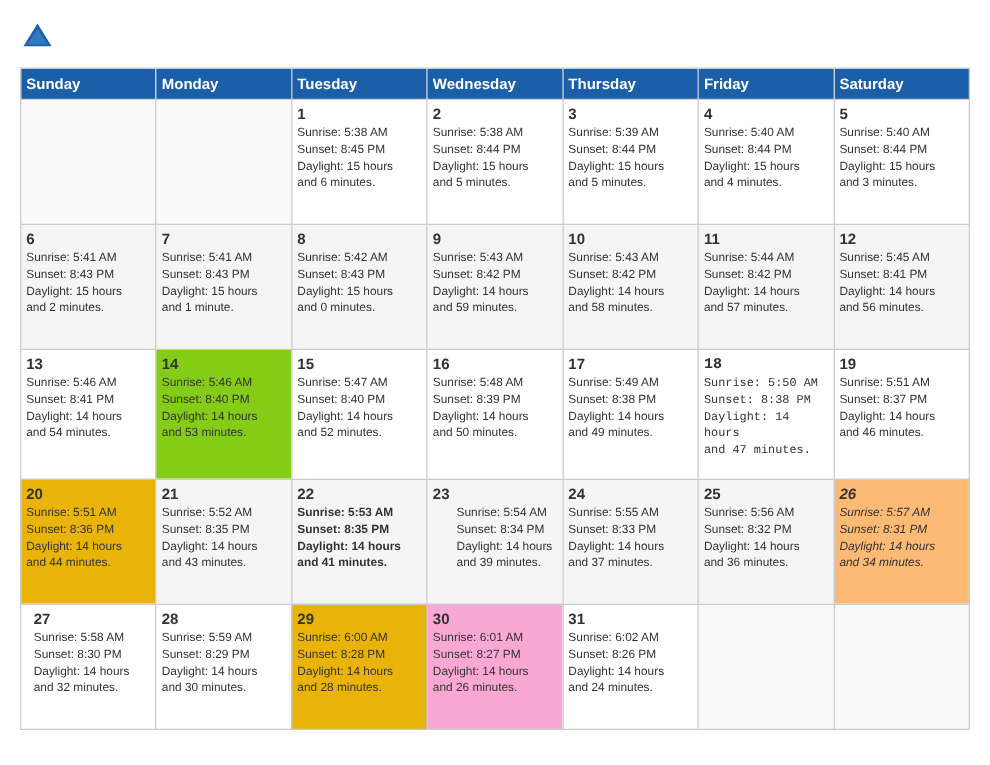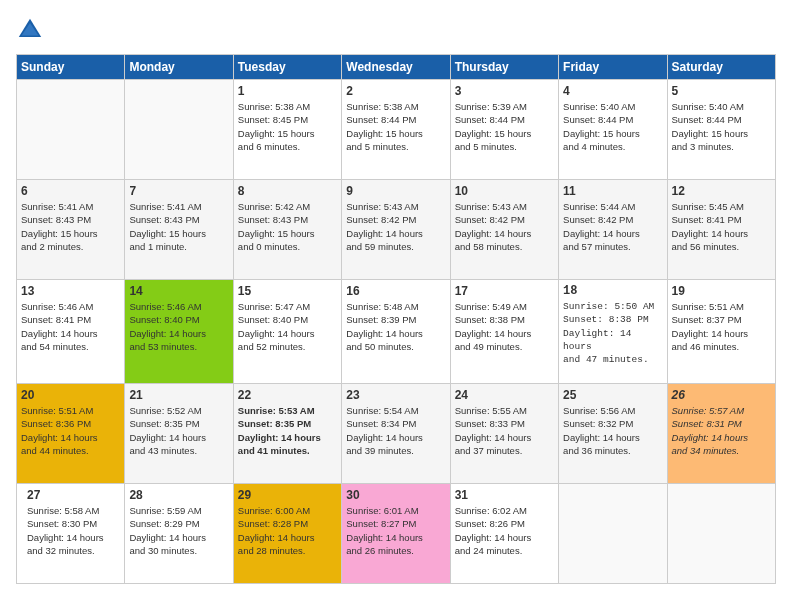--- a/index.html
+++ b/index.html
@@ -298,21 +298,21 @@
           </td>
           <td style="background: rgb(245, 245, 245);">
             <span class="day-num">22</span>
             <div class="day-info" style="white-space: pre-line; font-weight: bold;">Sunrise: 5:53 AM
 Sunset: 8:35 PM
 Daylight: 14 hours
 and 41 minutes.</div>
           </td>
           <td style="background: rgb(245, 245, 245);">
             <span class="day-num">23</span>
-            <div class="day-info" style="white-space: pre-line;">Sunrise: 5:54 AM
+            <div class="day-info" style="white-space: pre-line; margin-left: 19px;">Sunrise: 5:54 AM
 Sunset: 8:34 PM
 Daylight: 14 hours
 and 39 minutes.</div>
           </td>
           <td style="background: rgb(245, 245, 245);">
             <span class="day-num">24</span>
             <div class="day-info" style="white-space: pre-line;">Sunrise: 5:55 AM
 Sunset: 8:33 PM
 Daylight: 14 hours
 and 37 minutes.</div>

